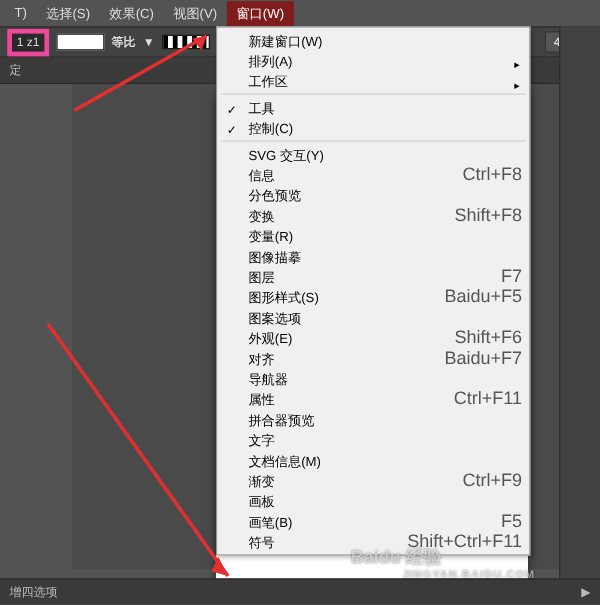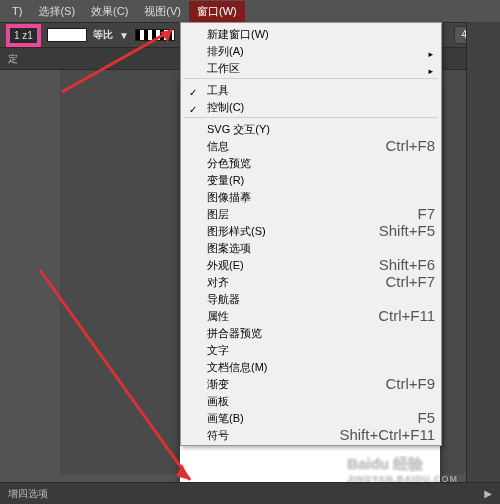--- a/index.html
+++ b/index.html
@@ -32,22 +32,22 @@
   .dd-item .shortcut { margin-left: auto; font-size: 15px; color: #555; }
   .dd-item .check { position: absolute; left: 6px; font-size: 10px; }
   .dd-item.submenu::after { content: "▸"; position: absolute; right: 6px; font-size: 9px; }
   .dd-sep { height: 1px; background: #d0d0d0; margin: 2px 1px; }
   
   .arrow1 { position: absolute; top: 22px; left: 52px; width: 140px; height: 75px; z-index: 200; pointer-events: none; }
   .arrow2 { position: absolute; top: 260px; left: 30px; width: 180px; height: 230px; z-index: 200; pointer-events: none; }
   .arrow-line { stroke: #e03030; stroke-width: 3; fill: none; }
   .arrow-head { fill: #e03030; }
   
-  .watermark { position: absolute; right: 42px; bottom: 20px; z-index: 300; color: rgba(255,255,255,0.55); font-size: 15px; font-weight: bold; text-shadow: 0 0 2px rgba(0,0,0,0.5); }
-  .watermark .sub { font-size: 9px; display: block; text-align: right; letter-spacing: 1px; }
+  .watermark { position: absolute; right: 54px; bottom: 20px; z-index: 300; color: rgba(255,255,255,0.55); font-size: 15px; font-weight: bold; text-shadow: 0 0 2px rgba(0,0,0,0.5); }
+  .watermark .sub { font-size: 9px; display: block; text-align: right; letter-spacing: 1px; margin-left: 43px; }
 </style>
 </head>
 <body>
 
 <div class="menubar">
   <div class="menu-item">T)</div>
   <div class="menu-item">选择(S)</div>
   <div class="menu-item">效果(C)</div>
   <div class="menu-item">视图(V)</div>
   <div class="menu-item active">窗口(W)</div>
@@ -97,43 +97,47 @@
       <span>SVG 交互(Y)</span>
     </div>
     <div class="dd-item">
       <span>信息</span>
       <span class="shortcut">Ctrl+F8</span>
     </div>
     <div class="dd-item">
       <span>分色预览</span>
     </div>
     <div class="dd-item">
+      <span>变换</span>
+      <span class="shortcut">Shift+F8</span>
+    </div>
+    <div class="dd-item">
       <span>变量(R)</span>
     </div>
     <div class="dd-item">
       <span>图像描摹</span>
     </div>
     <div class="dd-item">
       <span>图层</span>
       <span class="shortcut">F7</span>
     </div>
     <div class="dd-item">
       <span>图形样式(S)</span>
-      <span class="shortcut">Shift+F5</span>
+      <span class="shortcut">Baidu+F5</span>
     </div>
     <div class="dd-item">
       <span>图案选项</span>
     </div>
     <div class="dd-item">
       <span>外观(E)</span>
       <span class="shortcut">Shift+F6</span>
     </div>
     <div class="dd-item">
       <span>对齐</span>
-      <span class="shortcut">Ctrl+F7</span>
+      <span class="shortcut">Baidu+F7</span>
     </div>
     <div class="dd-item">
       <span>导航器</span>
     </div>
     <div class="dd-item">
       <span>属性</span>
       <span class="shortcut">Ctrl+F11</span>
     </div>
     <div class="dd-item">
       <span>拼合器预览</span>

